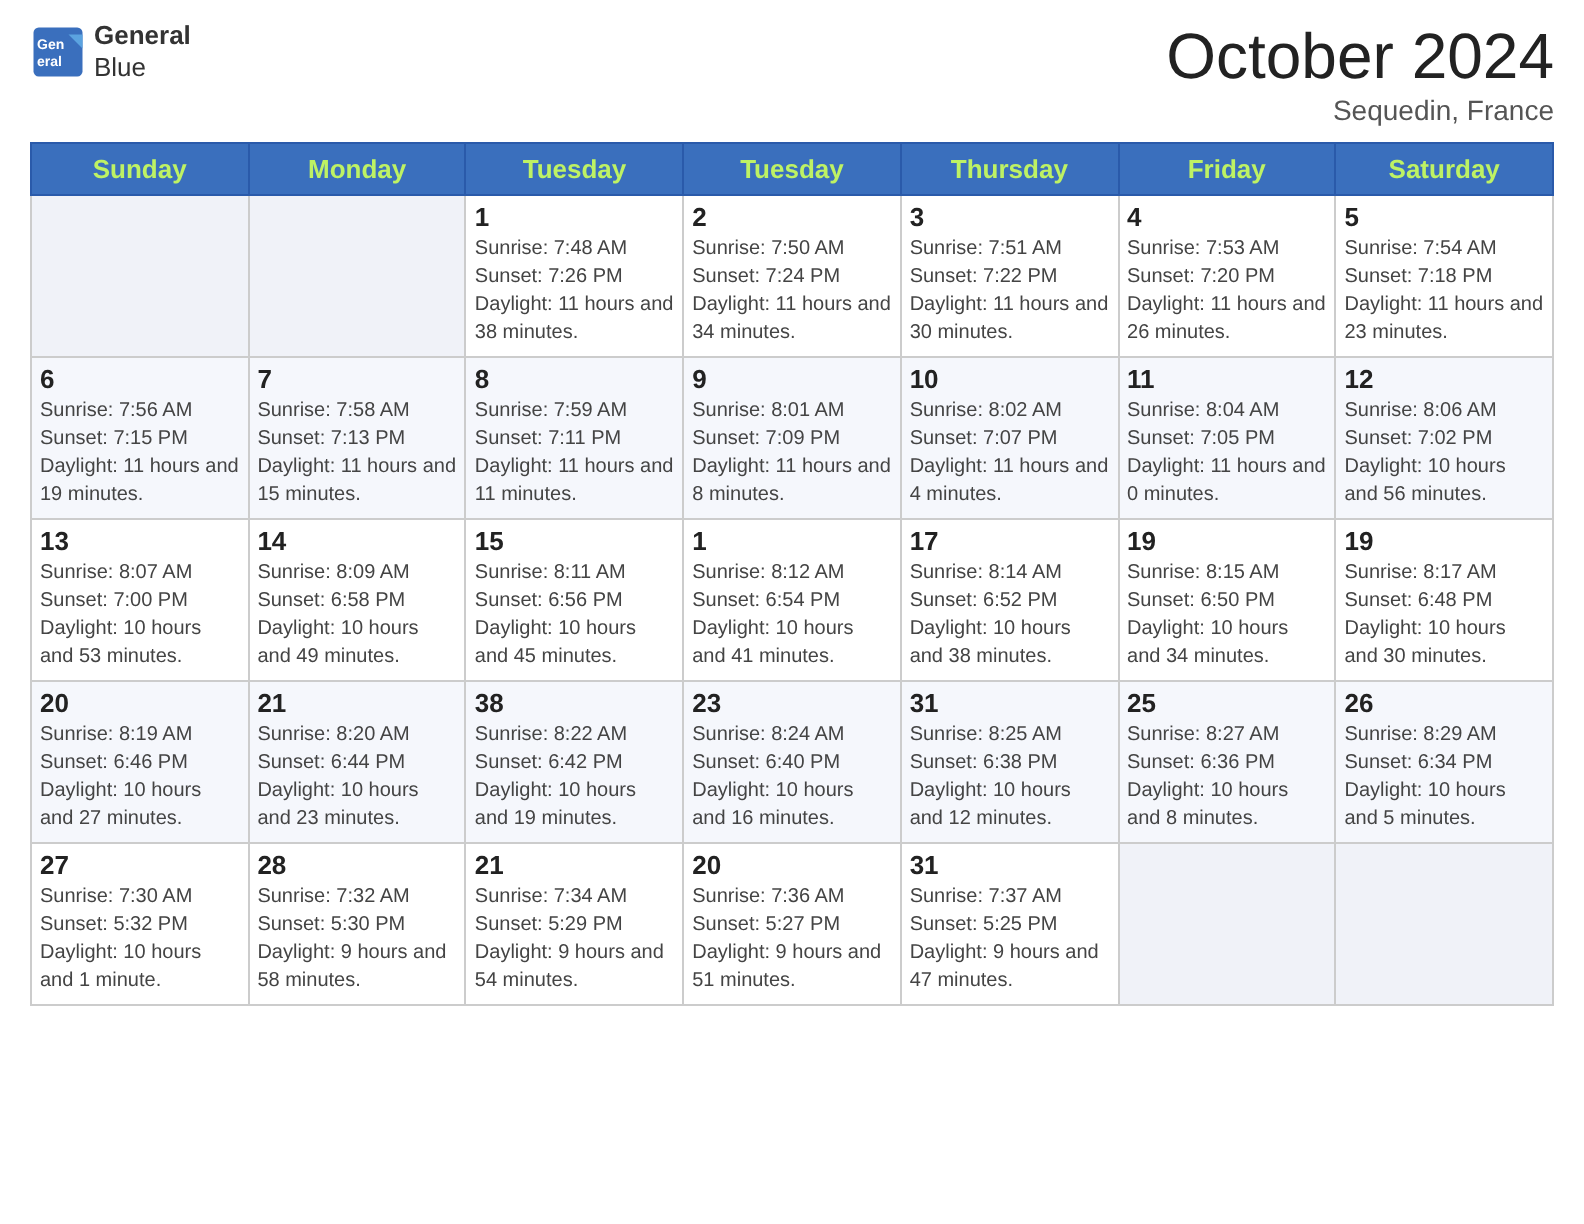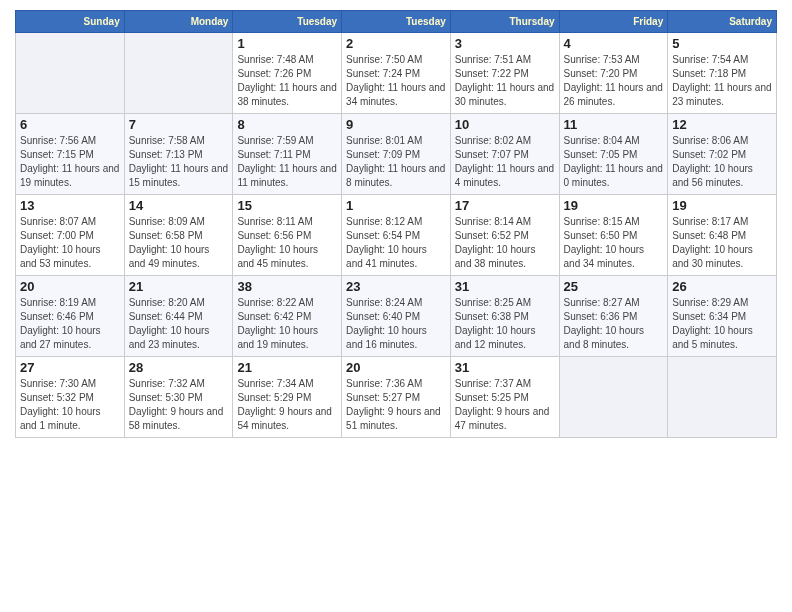--- a/index.html
+++ b/index.html
@@ -49,25 +49,25 @@
       font-size: 14px;
       color: #555;
     }
     .calendar {
       width: 100%;
       border-collapse: collapse;
       border: 1px solid #ccc;
     }
     .calendar th {
       background: #3a6fbd;
-      color: #fef9c3;
-      font-size: 10px;
+      color: #bef264;
+      font-size: 13px;
       font-weight: bold;
       padding: 5px 4px;
-      text-align: right;
+      text-align: center;
       border: 1px solid #2a5aaa;
     }
     .calendar td {
       border: 1px solid #ccc;
       vertical-align: top;
       padding: 3px 4px 4px 4px;
       width: calc(100% / 7);
       min-height: 80px;
       background: #fff;
       font-size: 10.5px;
@@ -91,20 +91,38 @@
       line-height: 1.4;
     }
     .empty-cell {
       background: #f0f2f8 !important;
     }
   </style>
 </head>
 <body>
 
 <div class="page">
+  <div class="header">
+    <div class="logo">
+      <svg class="logo-icon" viewBox="0 0 32 32" xmlns="http://www.w3.org/2000/svg">
+        <rect x="2" y="2" width="28" height="28" rx="3" fill="#3a6fbd"></rect>
+        <text x="4" y="14" font-size="8" font-weight="bold" fill="white" font-family="Arial">Gen</text>
+        <text x="4" y="24" font-size="8" font-weight="bold" fill="white" font-family="Arial">eral</text>
+        <polygon points="22,6 30,6 30,14" fill="#5ba3e0"></polygon>
+      </svg>
+      <div class="logo-text">
+        <div class="general">General</div>
+        <div>Blue</div>
+      </div>
+    </div>
+    <div class="title-block">
+      <div class="month-title">October 2024</div>
+      <div class="location">Sequedin, France</div>
+    </div>
+  </div>
 
   <table class="calendar">
     <thead>
       <tr>
 
       <th>Sunday</th>
           <th>Monday</th>
           <th>Tuesday</th>
           <th>Tuesday</th>
           <th>Thursday</th>

